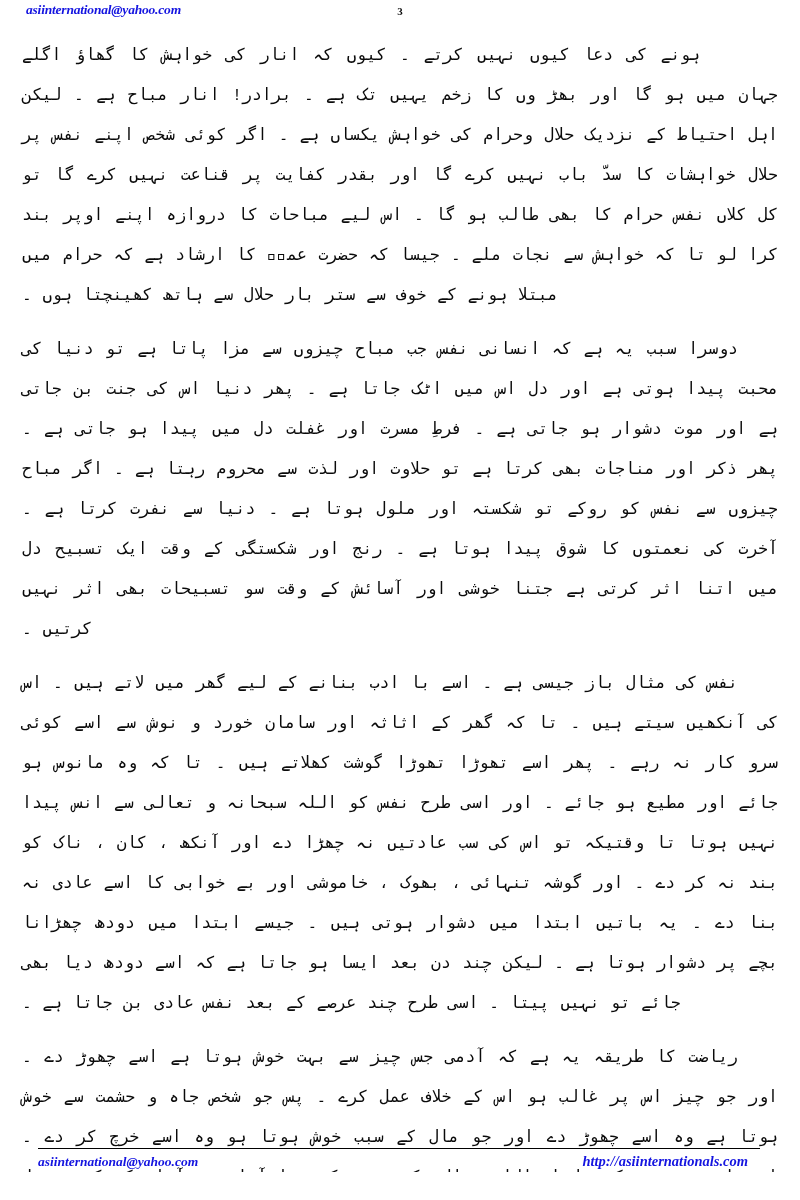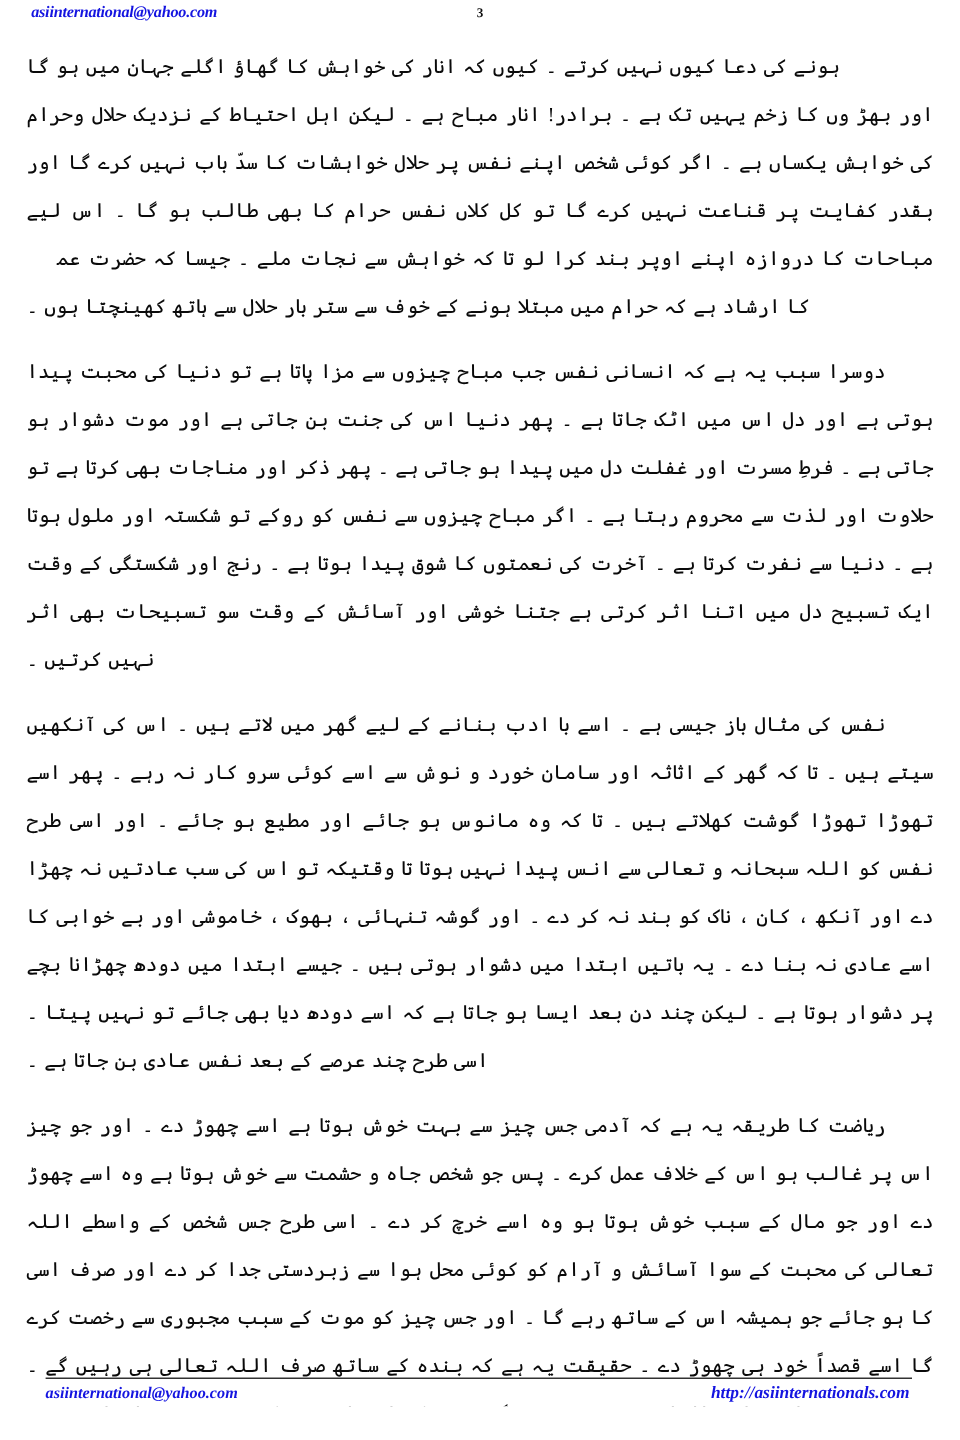--- a/index.html
+++ b/index.html
@@ -47,21 +47,21 @@
     left: 22px;
     top: 36px;
     width: 756px;
   }
   .para {
     direction: rtl;
     text-align: justify;
     text-align-last: left;
     unicode-bidi: plaintext;
     color: #0a0a0a;
-    font-family: Liberation Serif, serif;
+    font-family: Liberation Mono, monospace;
     font-size: 16.5px;
     line-height: 40px;
     margin: 0 0 14px 0;
     word-spacing: 1px;
   }
   .para.indent-first {
     text-indent: 78px;
   }
   .para.indent-small {
     text-indent: 40px;
@@ -92,21 +92,21 @@
     font-size: 13.5px;
     white-space: nowrap;
   }
   .footer-url {
     color: #1414e0;
     font-family: "Liberation Serif", "DejaVu Serif", serif;
     font-style: italic;
     font-weight: bold;
     font-size: 14.5px;
     white-space: nowrap;
-    margin-right: 2px;
+    margin-right: 12px;
   }
 </style>
 </head>
 <body>
 
 <div class="page">
 
   <div class="hdr-email">asiinternational@yahoo.com</div>
 
   <div class="hdr-pageno">3</div>

